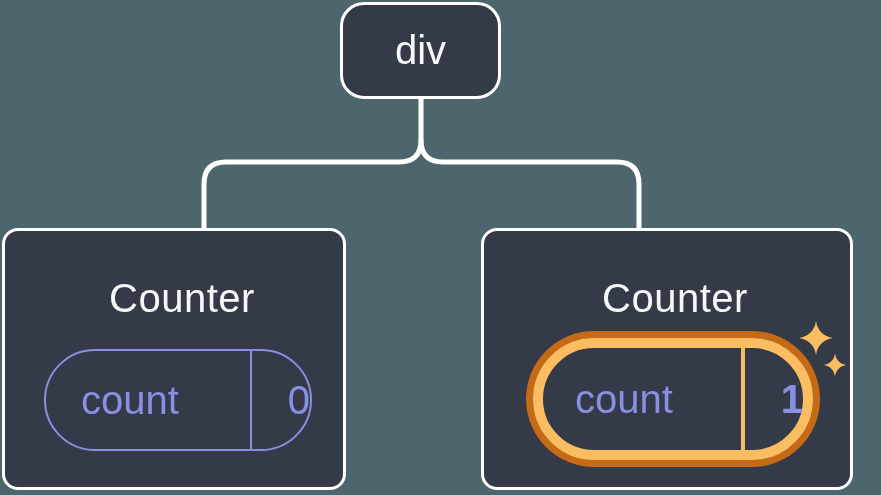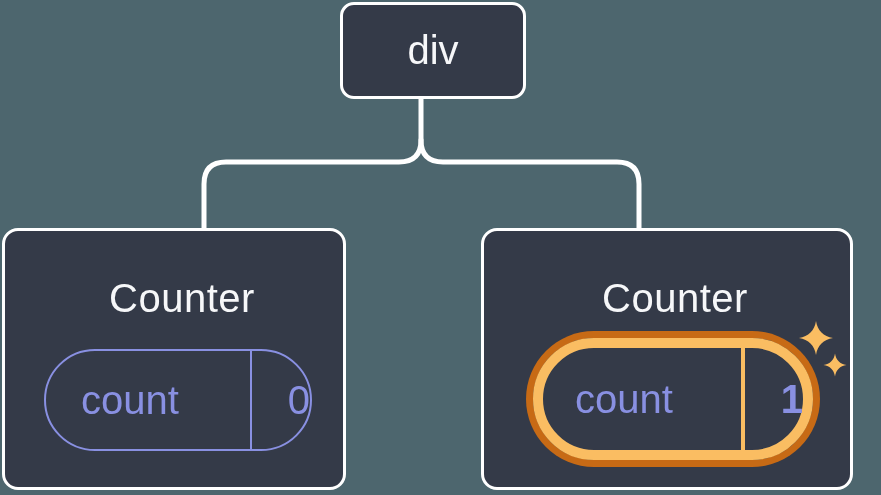--- a/index.html
+++ b/index.html
@@ -5,22 +5,22 @@
   html,body{margin:0;padding:0;background:#4D666E;}
   .canvas{
     position:relative;width:881px;height:495px;overflow:hidden;
     background:var(--background,#4D666E);
     font-family:"Liberation Sans",sans-serif;
   }
   .connector-svg{position:absolute;left:0;top:0;width:881px;height:495px;}
   .connector-svg path{stroke:var(--connector,#FFFFFF);stroke-width:5;fill:none;stroke-linecap:round;stroke-linejoin:round;}
 
   .root-node{
-    position:absolute;left:340px;top:2px;width:186px;height:97px;box-sizing:border-box;
-    background:var(--card_bg,#343A48);border:3px solid var(--card_border,#FFFFFF);border-radius:14px;
+    position:absolute;left:340px;top:2px;width:161px;height:97px;box-sizing:border-box;
+    background:var(--card_bg,#343A48);border:3px solid var(--card_border,#FFFFFF);border-radius:24px;
     display:flex;align-items:center;justify-content:center;
   }
   .root-label{font-size:40px;font-weight:500;color:var(--text_light,#F6F7F9);}
 
   .card{
     position:absolute;top:228px;height:262px;box-sizing:border-box;
     background:var(--card_bg,#343A48);border:3px solid var(--card_border,#FFFFFF);border-radius:16px;
   }
   .card-left{left:2px;width:344px;}
   .card-right{left:481px;width:372px;}

